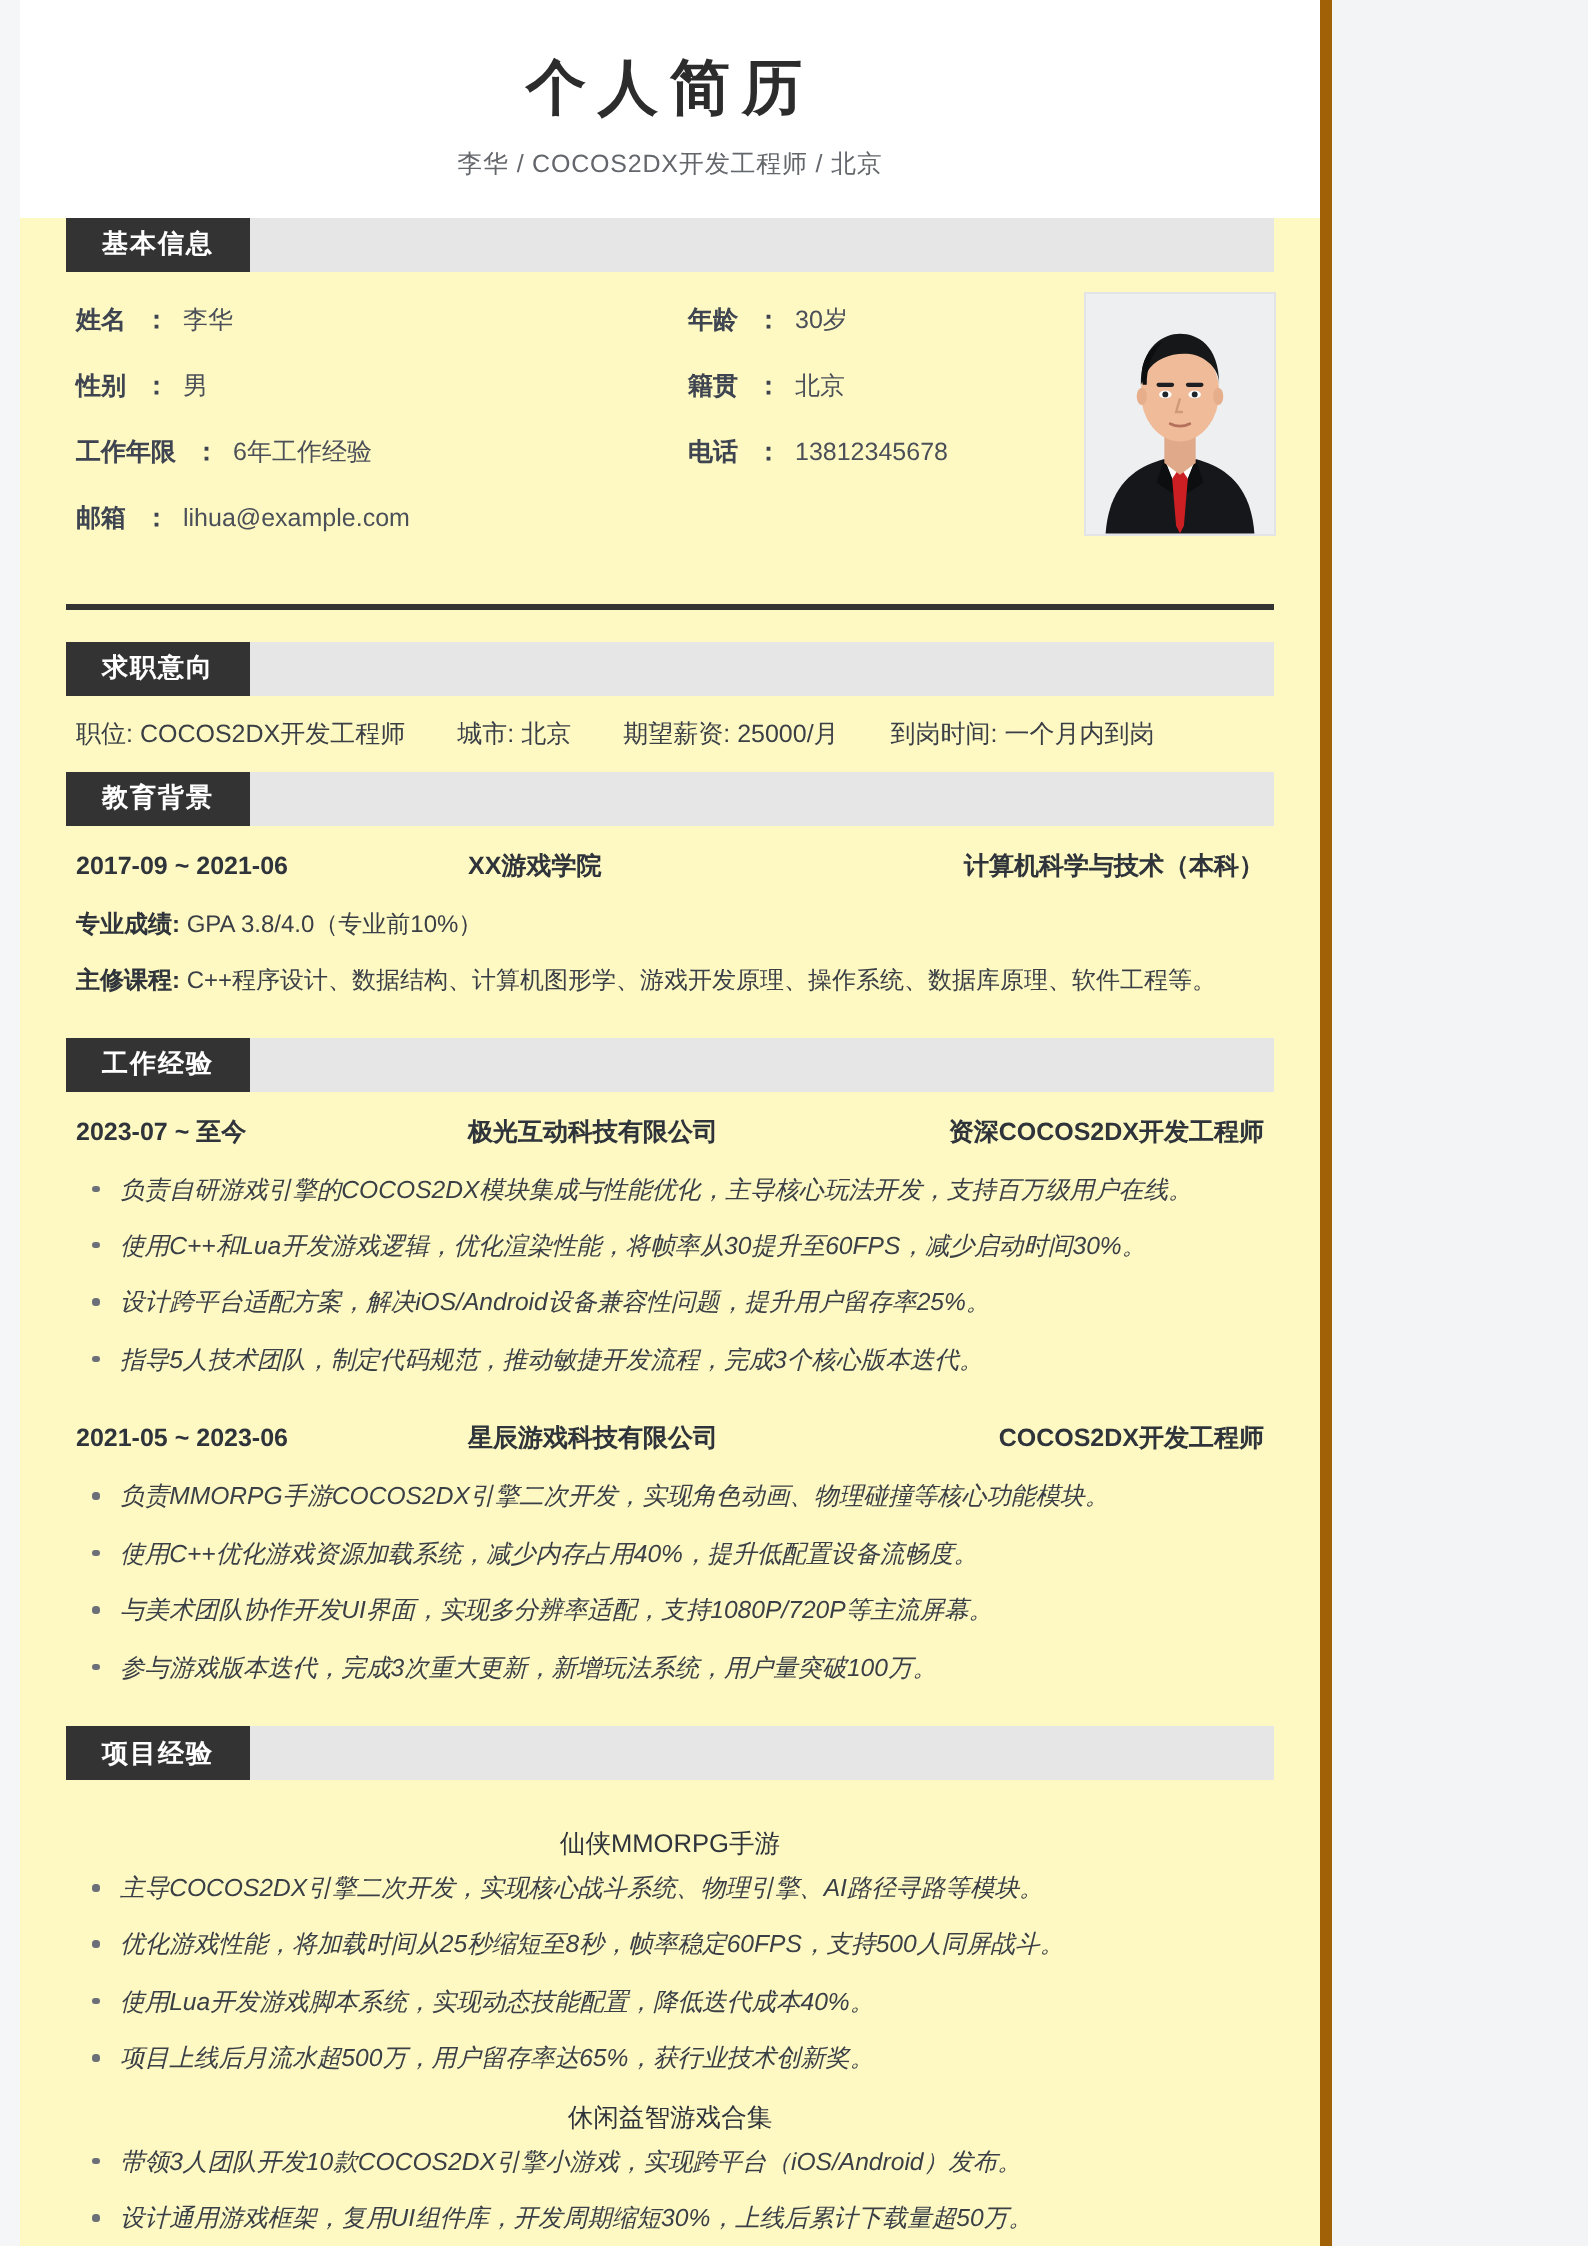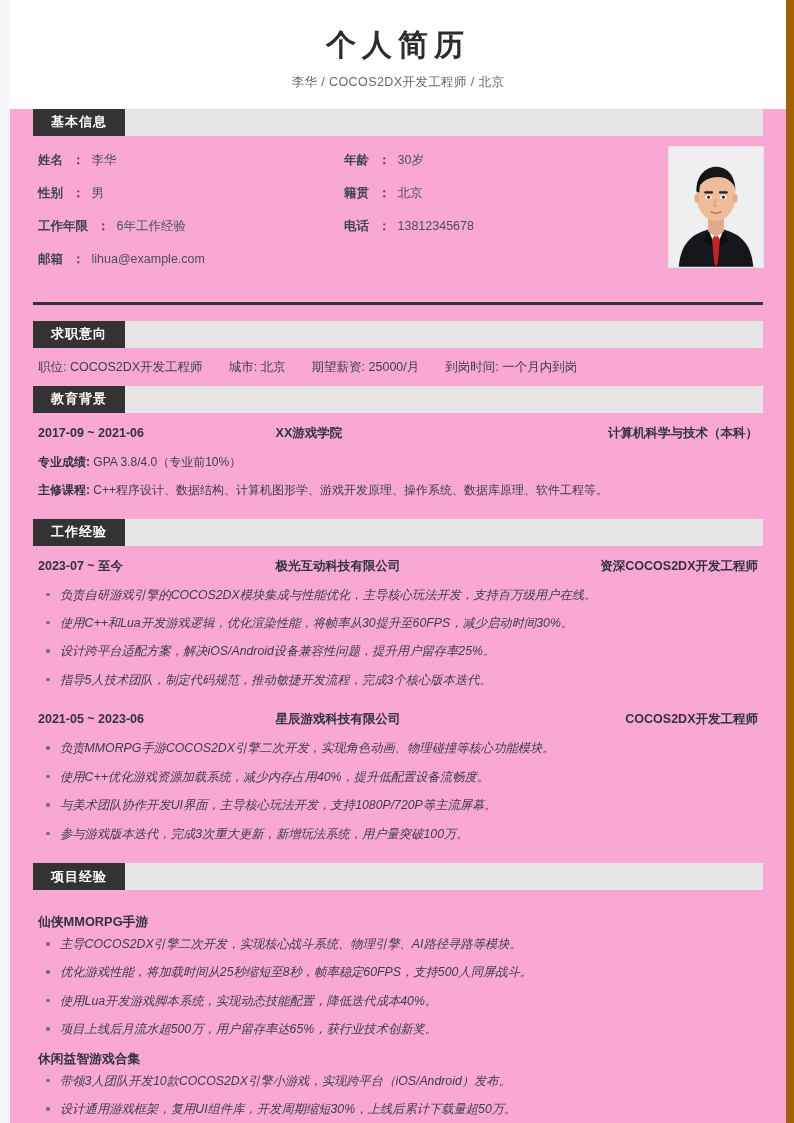--- a/index.html
+++ b/index.html
@@ -4,25 +4,25 @@
 <style>
   * { margin:0; padding:0; box-sizing:border-box; }
   html, body {
     width:794px; height:1123px;
     background:#f3f4f6;
     font-family:"Liberation Sans","DejaVu Sans",sans-serif;
     -webkit-font-smoothing:antialiased;
   }
   #page {
     position:relative;
-    width:794px; height:1123px;
-    background:#f9a8d4;
+    width:666px; height:1123px;
+    background:#fef9c3;
     overflow:hidden;
     border-left:10px solid #f5f6f7;
-    border-right:8px solid #a16207;
+    border-right:6px solid #a16207;
   }
   
   .doc-header { padding:26px 0 18px; text-align:center; background:#fff; }
   .doc-title {
     font-size:30px; font-weight:700; color:#2c2c2c;
     letter-spacing:6px; line-height:1.25;
   }
   .doc-subtitle {
     margin-top:10px; font-size:12.5px; color:#63666b; letter-spacing:.4px;
   }
@@ -107,21 +107,22 @@
     line-height:1.5;
     margin-bottom:10px;
   }
   .bullets li::before {
     content:"";
     position:absolute; left:8px; top:7px;
     width:3.5px; height:3.5px; border-radius:50%;
     background:#6b7078;
   }
   .proj-title {
-    font-size:12.8px; font-weight:700; color:#2f343b;
+    text-align:center;
+    font-size:12.8px; font-weight:400; color:#2f343b;
     margin:12px 0 4px 0;
   }
   .blk-gap { height:10px; }
 </style>
 </head>
 <body>
 
 <div id="page">
 
   <div class="doc-header">
@@ -292,21 +293,21 @@
 
     <div>
       <div class="three-col">
         <span class="c-left">2021-05 ~ 2023-06</span>
         <span class="c-mid">星辰游戏科技有限公司</span>
         <span class="c-right">COCOS2DX开发工程师</span>
       </div>
       <ul class="bullets">
         <li>负责MMORPG手游COCOS2DX引擎二次开发，实现角色动画、物理碰撞等核心功能模块。</li>
         <li>使用C++优化游戏资源加载系统，减少内存占用40%，提升低配置设备流畅度。</li>
-        <li>与美术团队协作开发UI界面，主导核心玩法开发，支持1080P/720P等主流屏幕。</li>
+        <li>与美术团队协作开发UI界面，实现多分辨率适配，支持1080P/720P等主流屏幕。</li>
         <li>参与游戏版本迭代，完成3次重大更新，新增玩法系统，用户量突破100万。</li>
       </ul>
     </div>
 
   </div>
 
   <div class="sec-bar">
     <div class="sec-badge">项目经验</div>
   </div>
 

